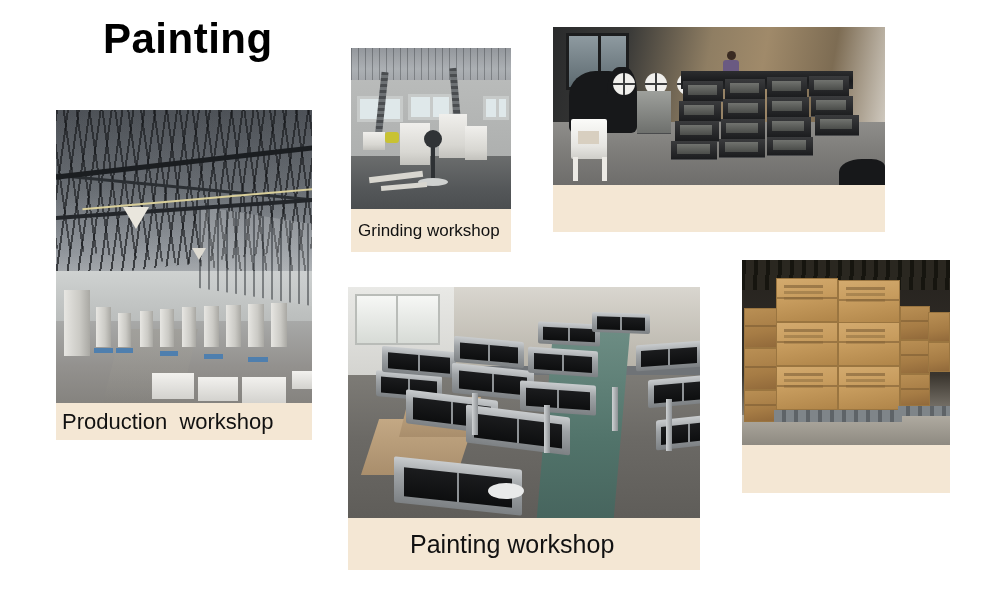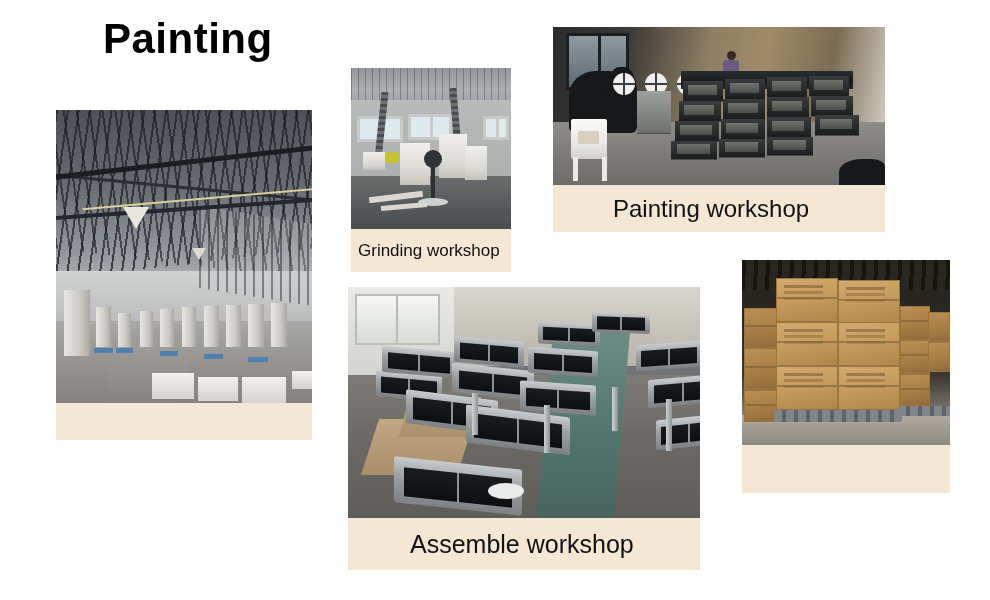--- a/index.html
+++ b/index.html
@@ -51,21 +51,21 @@
     font-family: "Liberation Sans", sans-serif;
     font-weight: normal;
     white-space: pre;
   }
 
   
   #panel-production { left: 56px;  top: 110px; width: 256px; height: 330px; }
   #panel-production .photo   { height: 293px; }
   #panel-production .caption { height: 37px; font-size: 22px; padding-left: 6px; }
 
-  #panel-grinding  { left: 351px; top: 68px;  width: 160px; height: 204px; }
+  #panel-grinding  { left: 351px; top: 48px;  width: 160px; height: 204px; }
   #panel-grinding .photo     { height: 161px; }
   #panel-grinding .caption   { height: 43px; font-size: 17px; padding-left: 7px; }
 
   #panel-painting  { left: 553px; top: 27px;  width: 332px; height: 205px; }
   #panel-painting .photo     { height: 158px; }
   #panel-painting .caption   { height: 47px; font-size: 24px; padding-left: 60px; }
 
   #panel-assemble  { left: 348px; top: 287px; width: 352px; height: 283px; }
   #panel-assemble .photo     { height: 231px; }
   #panel-assemble .caption   { height: 52px; font-size: 25px; padding-left: 62px; }
@@ -365,20 +365,21 @@
     <div class="prod-pad" style="left:38px; width:19px; height:5px; bottom:17%;"></div>
     <div class="prod-pad" style="left:60px; width:17px; height:5px; bottom:17%;"></div>
     <div class="prod-pad" style="left:104px;width:18px; height:5px; bottom:16%;"></div>
     <div class="prod-pad" style="left:148px;width:19px; height:5px; bottom:15%;"></div>
     <div class="prod-pad" style="left:192px;width:20px; height:5px; bottom:14%;"></div>
     <div class="prod-boxw" style="left:96px; bottom:4px; width:42px; height:26px;"></div>
     <div class="prod-boxw" style="left:142px;bottom:2px; width:40px; height:24px;"></div>
     <div class="prod-boxw" style="left:186px;bottom:0px; width:44px; height:26px;"></div>
     <div class="prod-boxw" style="left:236px;bottom:14px;width:22px; height:18px;"></div>
   </div>
+  <div class="caption">Production  workshop</div>
 </div>
 
 <div class="panel" id="panel-grinding">
   <div class="photo">
     <div class="gr-ceil"></div>
     <div class="gr-wall"></div>
     <div class="gr-floor"></div>
     <div class="gr-win" style="left:6px;  top:48px; width:46px; height:26px;"></div>
     <div class="gr-win" style="left:57px; top:46px; width:44px; height:26px;"></div>
     <div class="gr-win" style="left:132px;top:48px; width:26px; height:24px;"></div>
@@ -455,21 +456,20 @@
       </div>
     <div class="pt-unit" style="left:214px; top:110px; width:46px; height:18px;">
         <i class="pt-unit-face"></i>
       </div>
     <div class="pt-unit" style="left:84px;  top:64px;  width:34px; height:42px; background:linear-gradient(180deg,#9ea09c,#6e706d);"></div>
     <div class="pt-whitecab" style="left:18px; top:92px; width:36px; height:40px;"></div>
     <div class="pt-leg" style="left:20px; top:130px; height:24px;"></div>
     <div class="pt-leg" style="left:49px; top:130px; height:24px;"></div>
     <div class="pt-darkpile" style="left:286px; top:132px; width:46px; height:26px; border-radius:50% 30% 0 0;"></div>
   </div>
-  <div class="caption">Painting workshop</div>
 </div>
 
 <div class="panel" id="panel-assemble">
   <div class="photo">
     <div class="as-wallR"></div>
     <div class="as-wallL"></div>
     <div class="as-winL"></div>
     <div class="as-floor"></div>
     <div class="as-aisle"></div>
     <div class="as-cardboard" style="left:22px; top:132px; width:96px; height:56px; transform:skewX(-18deg);"></div>
@@ -516,21 +516,21 @@
       </div>
     <div class="as-tray" style="left:308px; top:130px; width:66px; height:30px; transform:skewY(-6deg);">
         <i class="as-tray-in"></i>
       </div>
     <div class="as-rackleg" style="left:124px; top:106px; height:42px;"></div>
     <div class="as-rackleg" style="left:196px; top:118px; height:48px;"></div>
     <div class="as-rackleg" style="left:264px; top:100px; height:44px;"></div>
     <div class="as-rackleg" style="left:318px; top:112px; height:52px;"></div>
     <div class="as-tray" style="left:140px; top:196px; width:36px; height:16px; background:#e9eaea; border-radius:50%;"></div>
   </div>
-  <div class="caption">Assemble workshop</div>
+  <div class="caption">Painting workshop</div>
 </div>
 
 <div class="panel" id="panel-warehouse">
   <div class="photo">
     <div class="wh-dark"></div>
     <div class="wh-ceil"></div>
     <div class="wh-floor"></div>
 
     <div class="wh-box side" style="left:2px;  top:48px;  width:34px; height:40px;">
         <i class="tape"></i>

